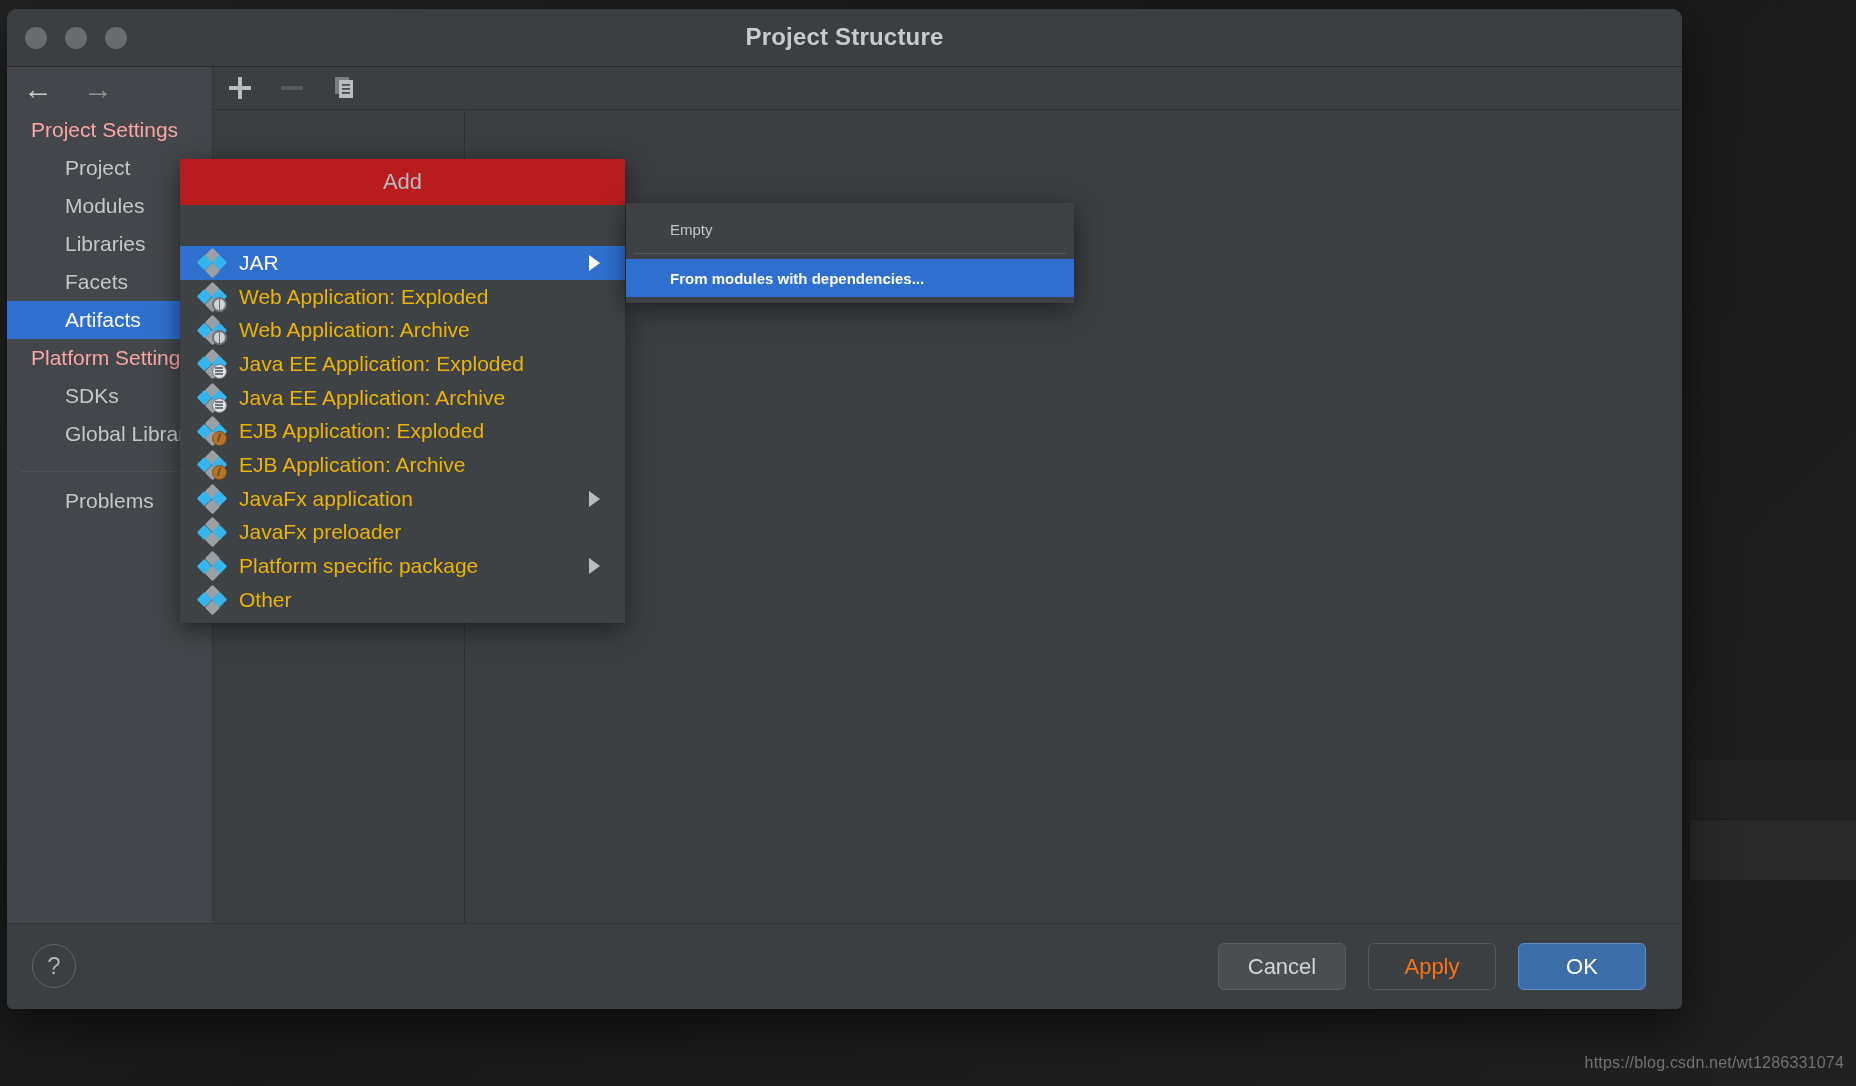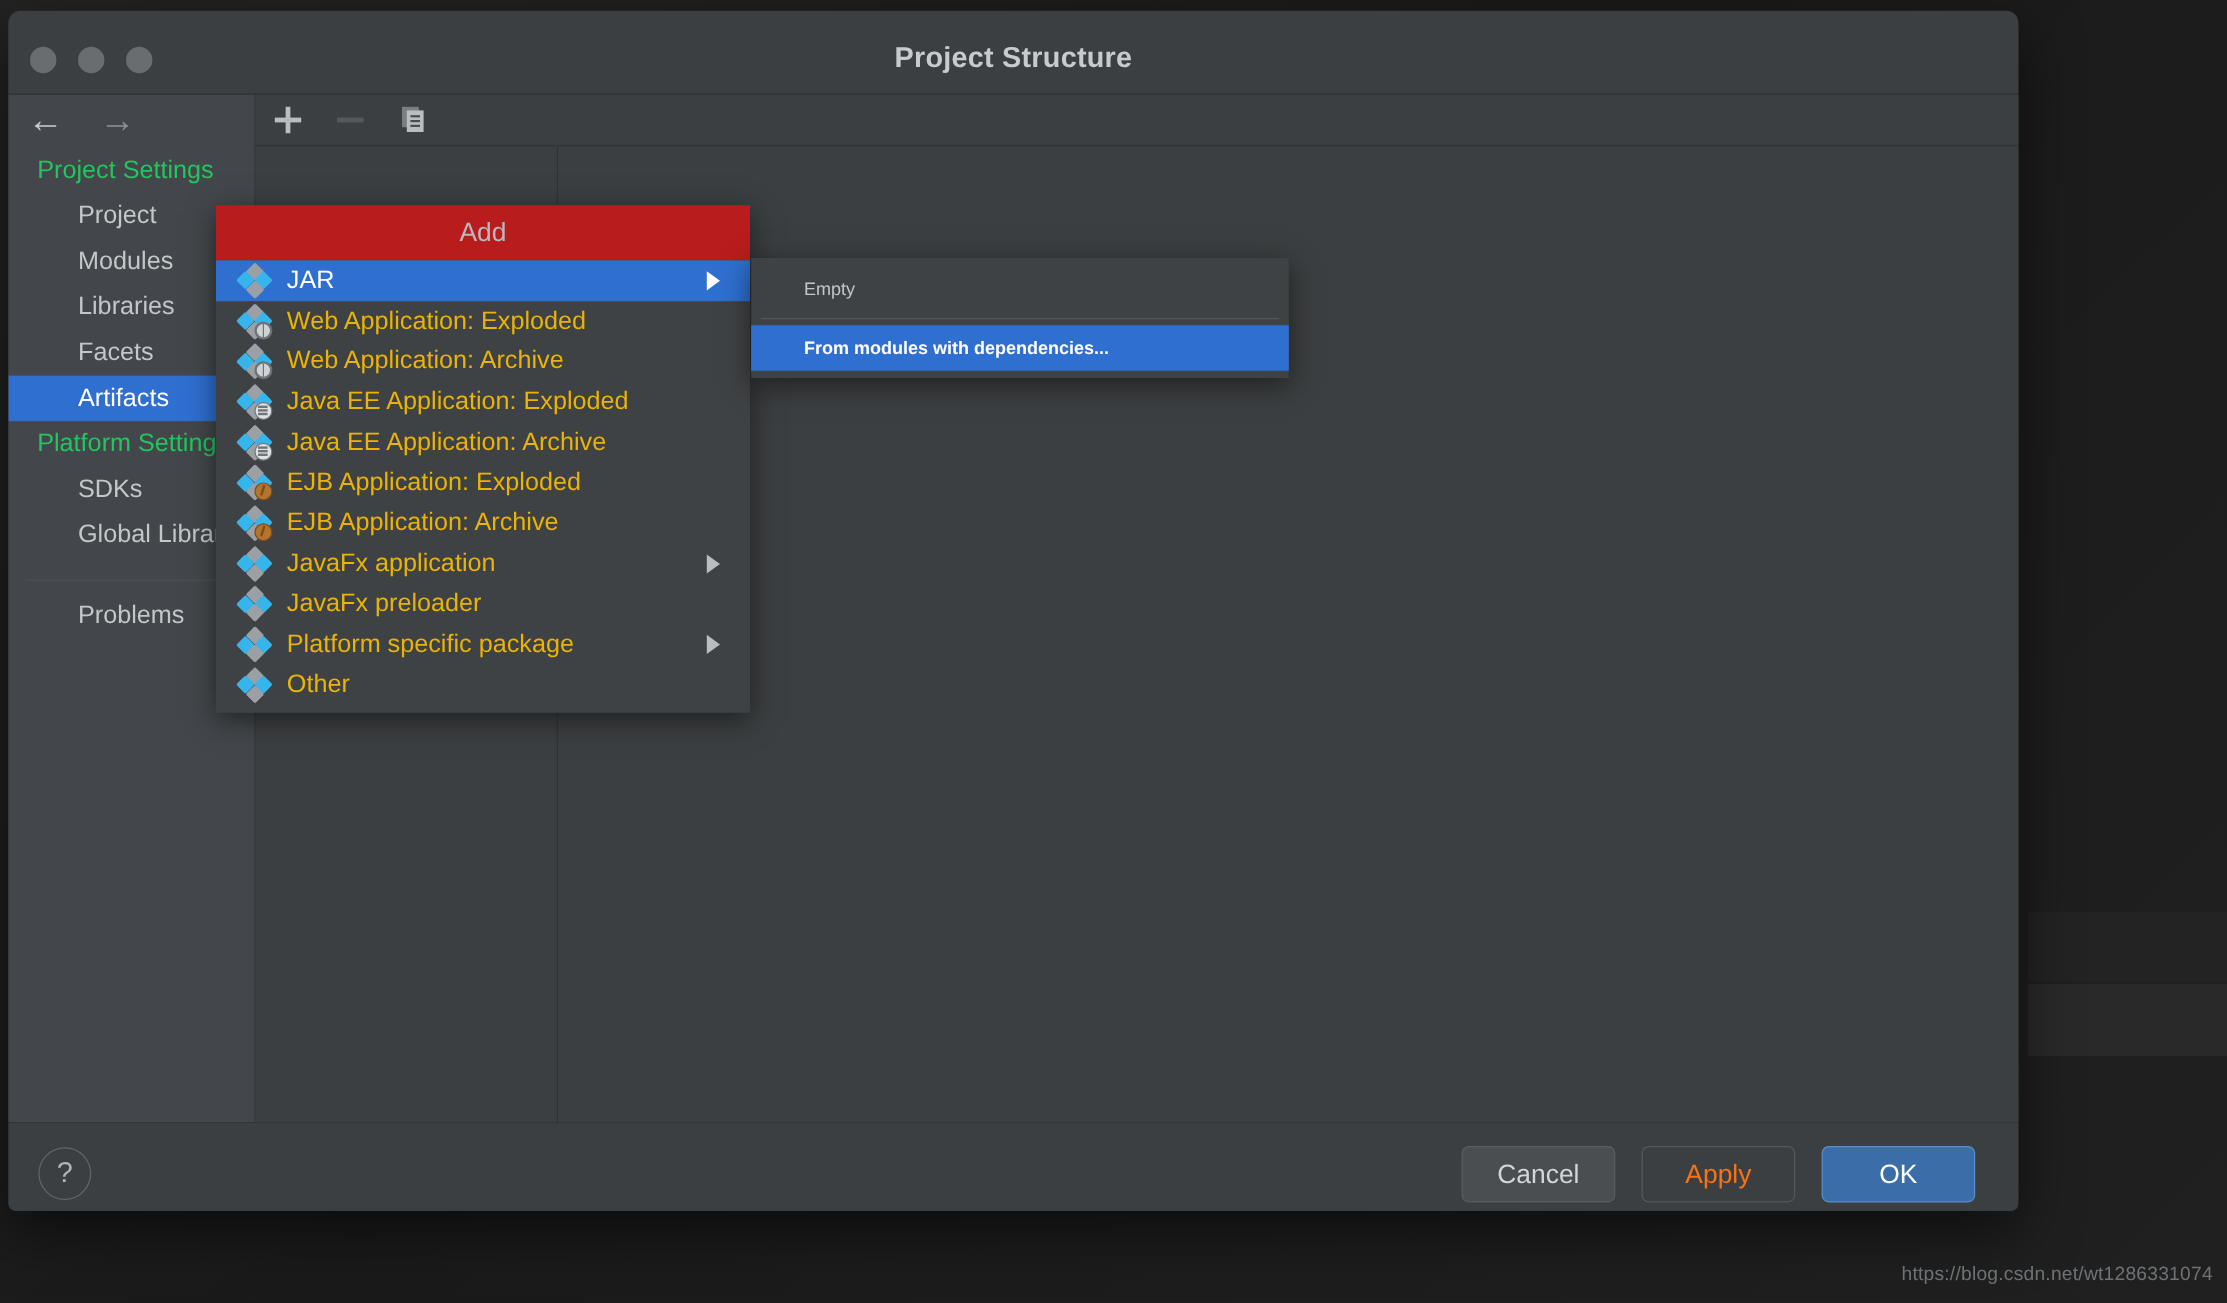--- a/index.html
+++ b/index.html
@@ -48,21 +48,20 @@
     box-shadow: 0 16px 48px rgba(0,0,0,.55);
     overflow: hidden;
   }
 
   
   .titlebar {
     position: relative;
     height: 57px;
     background: #3c3f41;
     border-bottom: 1px solid #2b2b2b;
-    margin-top: 12px;
   }
   .traffic {
     position: absolute;
     top: 18px;
     left: 18px;
     display: flex;
     gap: 18px;
   }
   .dot {
     width: 22px;
@@ -107,21 +106,21 @@
   }
   .navarrow {
     font-size: 30px;
     line-height: 30px;
     color: #c9cccf;
     user-select: none;
   }
   .navarrow.fwd { color: #8d9195; }
 
   .side-group {
-    color: #22c55e;
+    color: #fca5a5;
     font-size: 21px;
     padding: 7px 0 7px 24px;
     white-space: nowrap;
   }
   .side-item {
     color: #c3c7ca;
     font-size: 21px;
     padding: 7px 0 7px 58px;
     white-space: nowrap;
   }
@@ -277,20 +276,21 @@
     align-items: center;
     color: #eab308;
     font-size: 21px;
     padding-left: 19px;
     position: relative;
     white-space: nowrap;
   }
   .menu-item.active {
     background: #2f6fd0;
     color: #ffffff;
+    margin-top: 41px;
   }
   .menu-item .label { margin-left: 14px; }
   .submenu-arrow {
     position: absolute;
     right: 25px;
     width: 0; height: 0;
     border-left: 11px solid #b9bdc0;
     border-top: 8px solid transparent;
     border-bottom: 8px solid transparent;
   }

